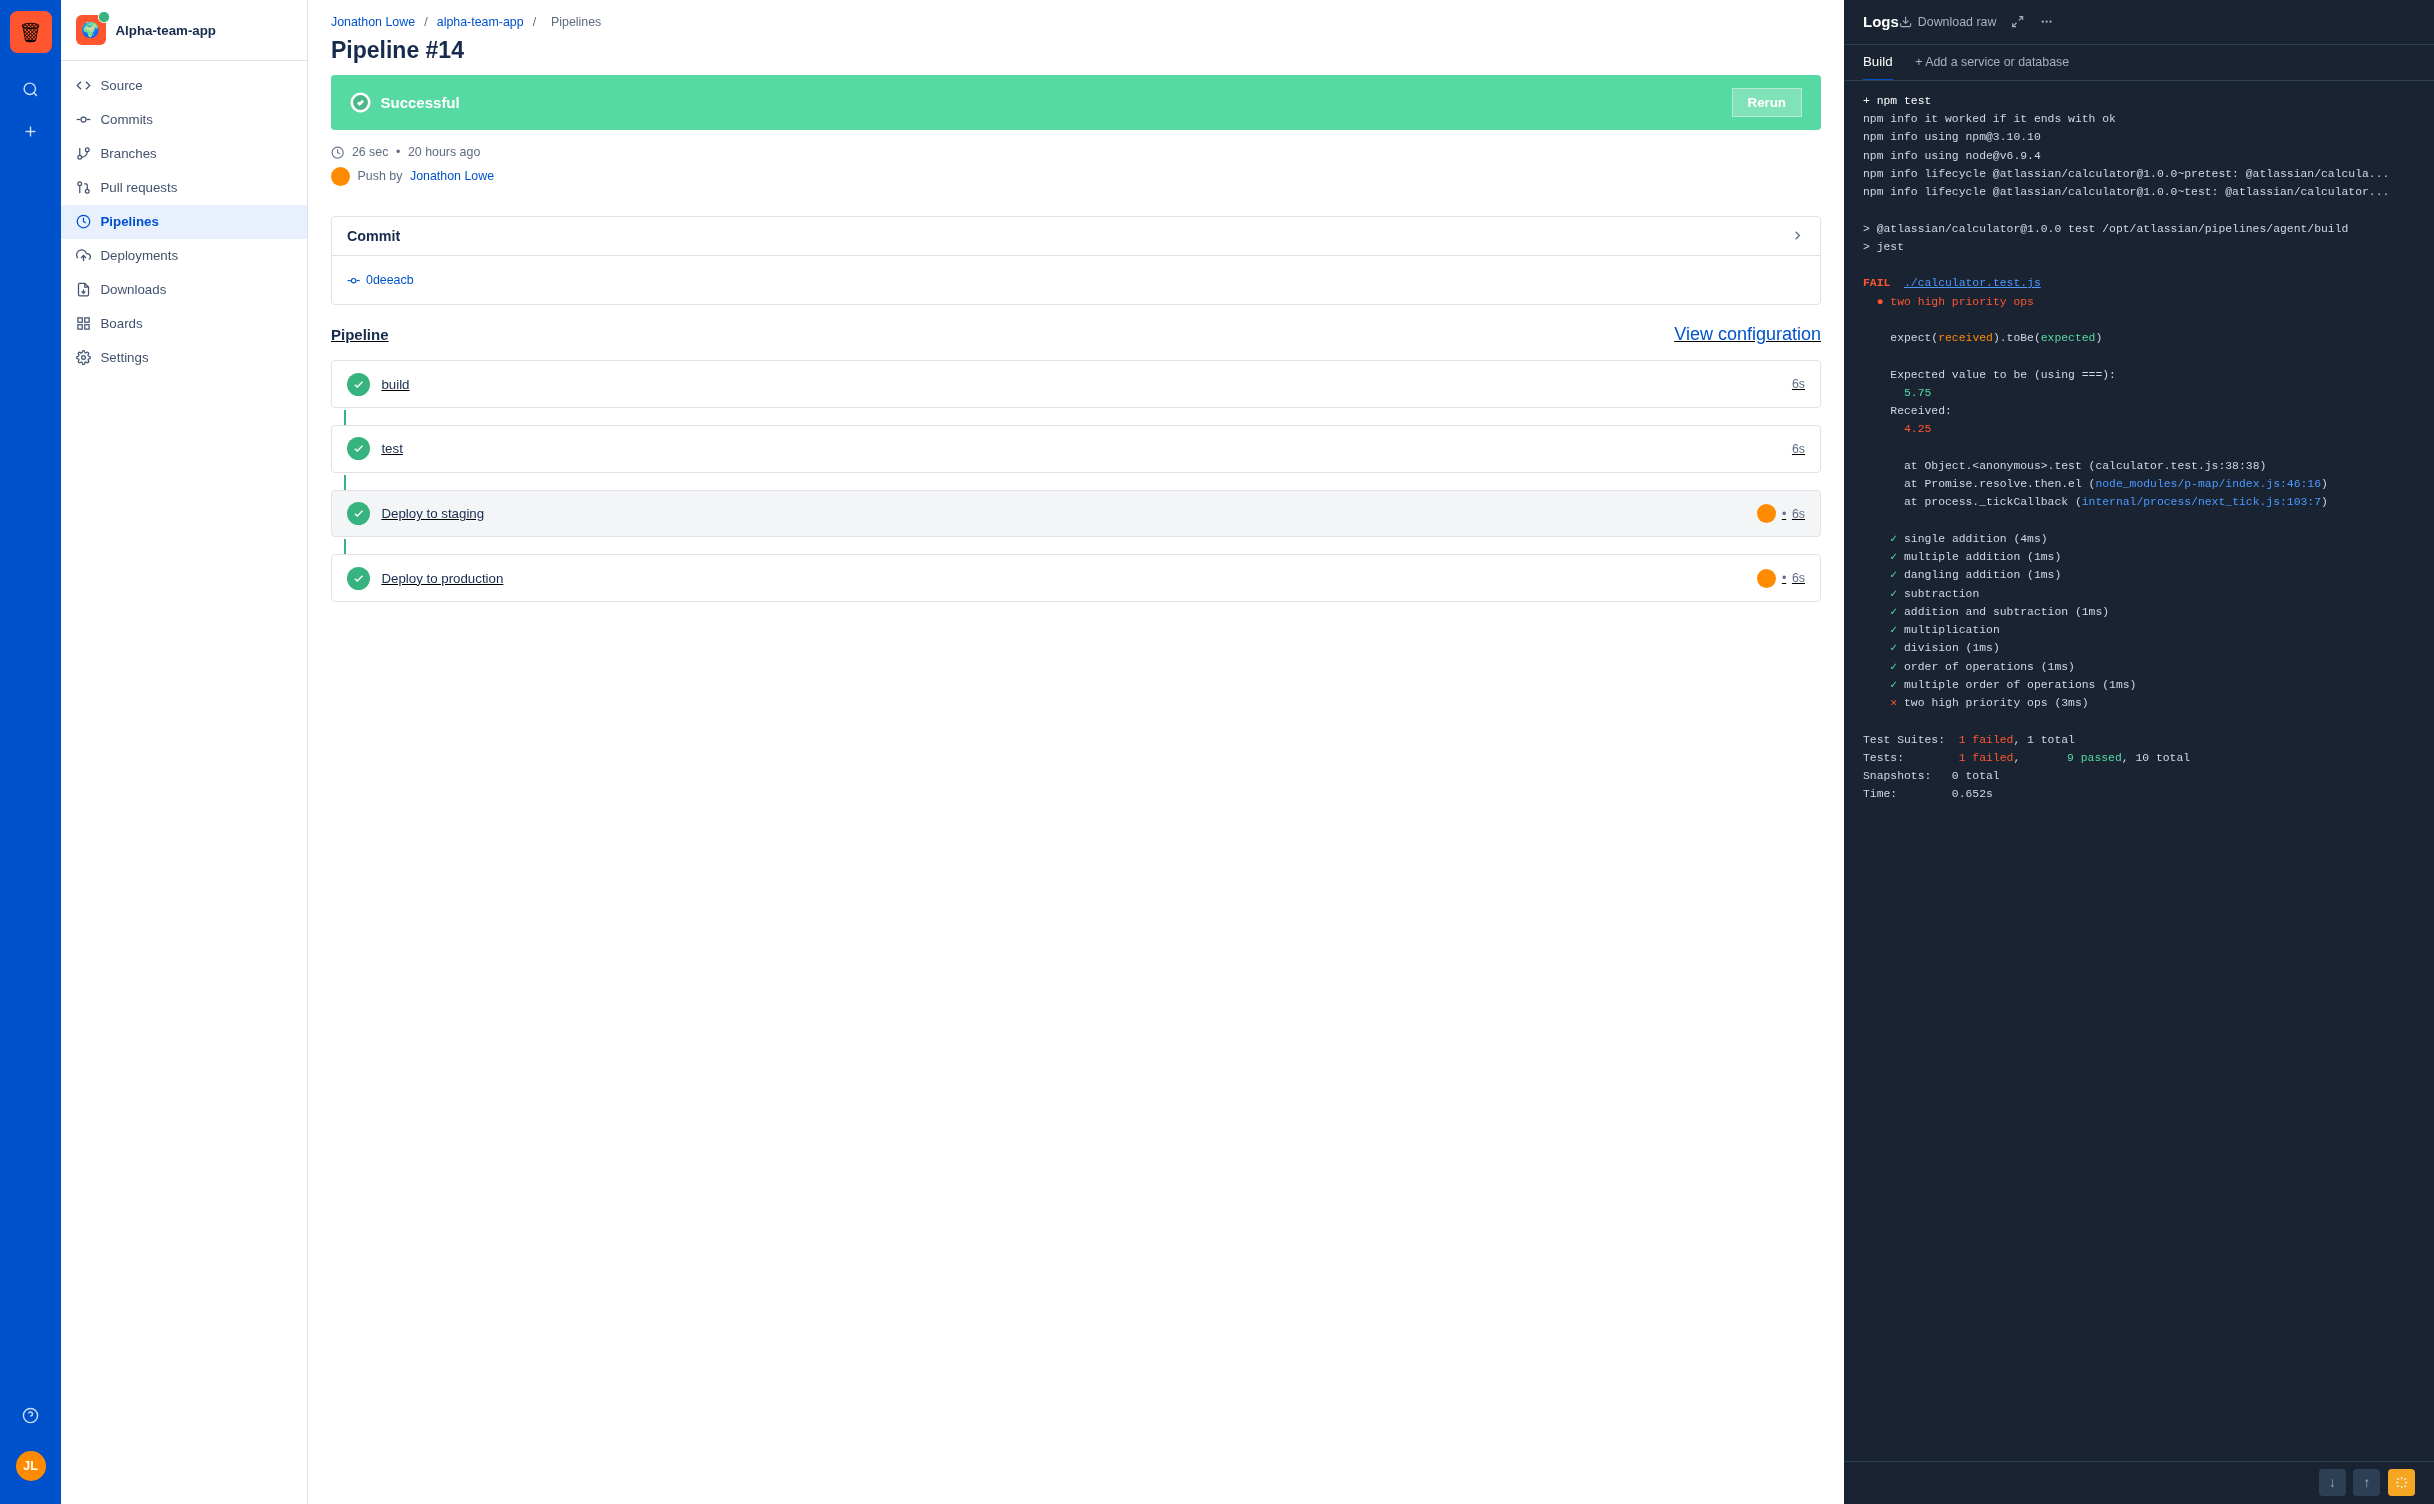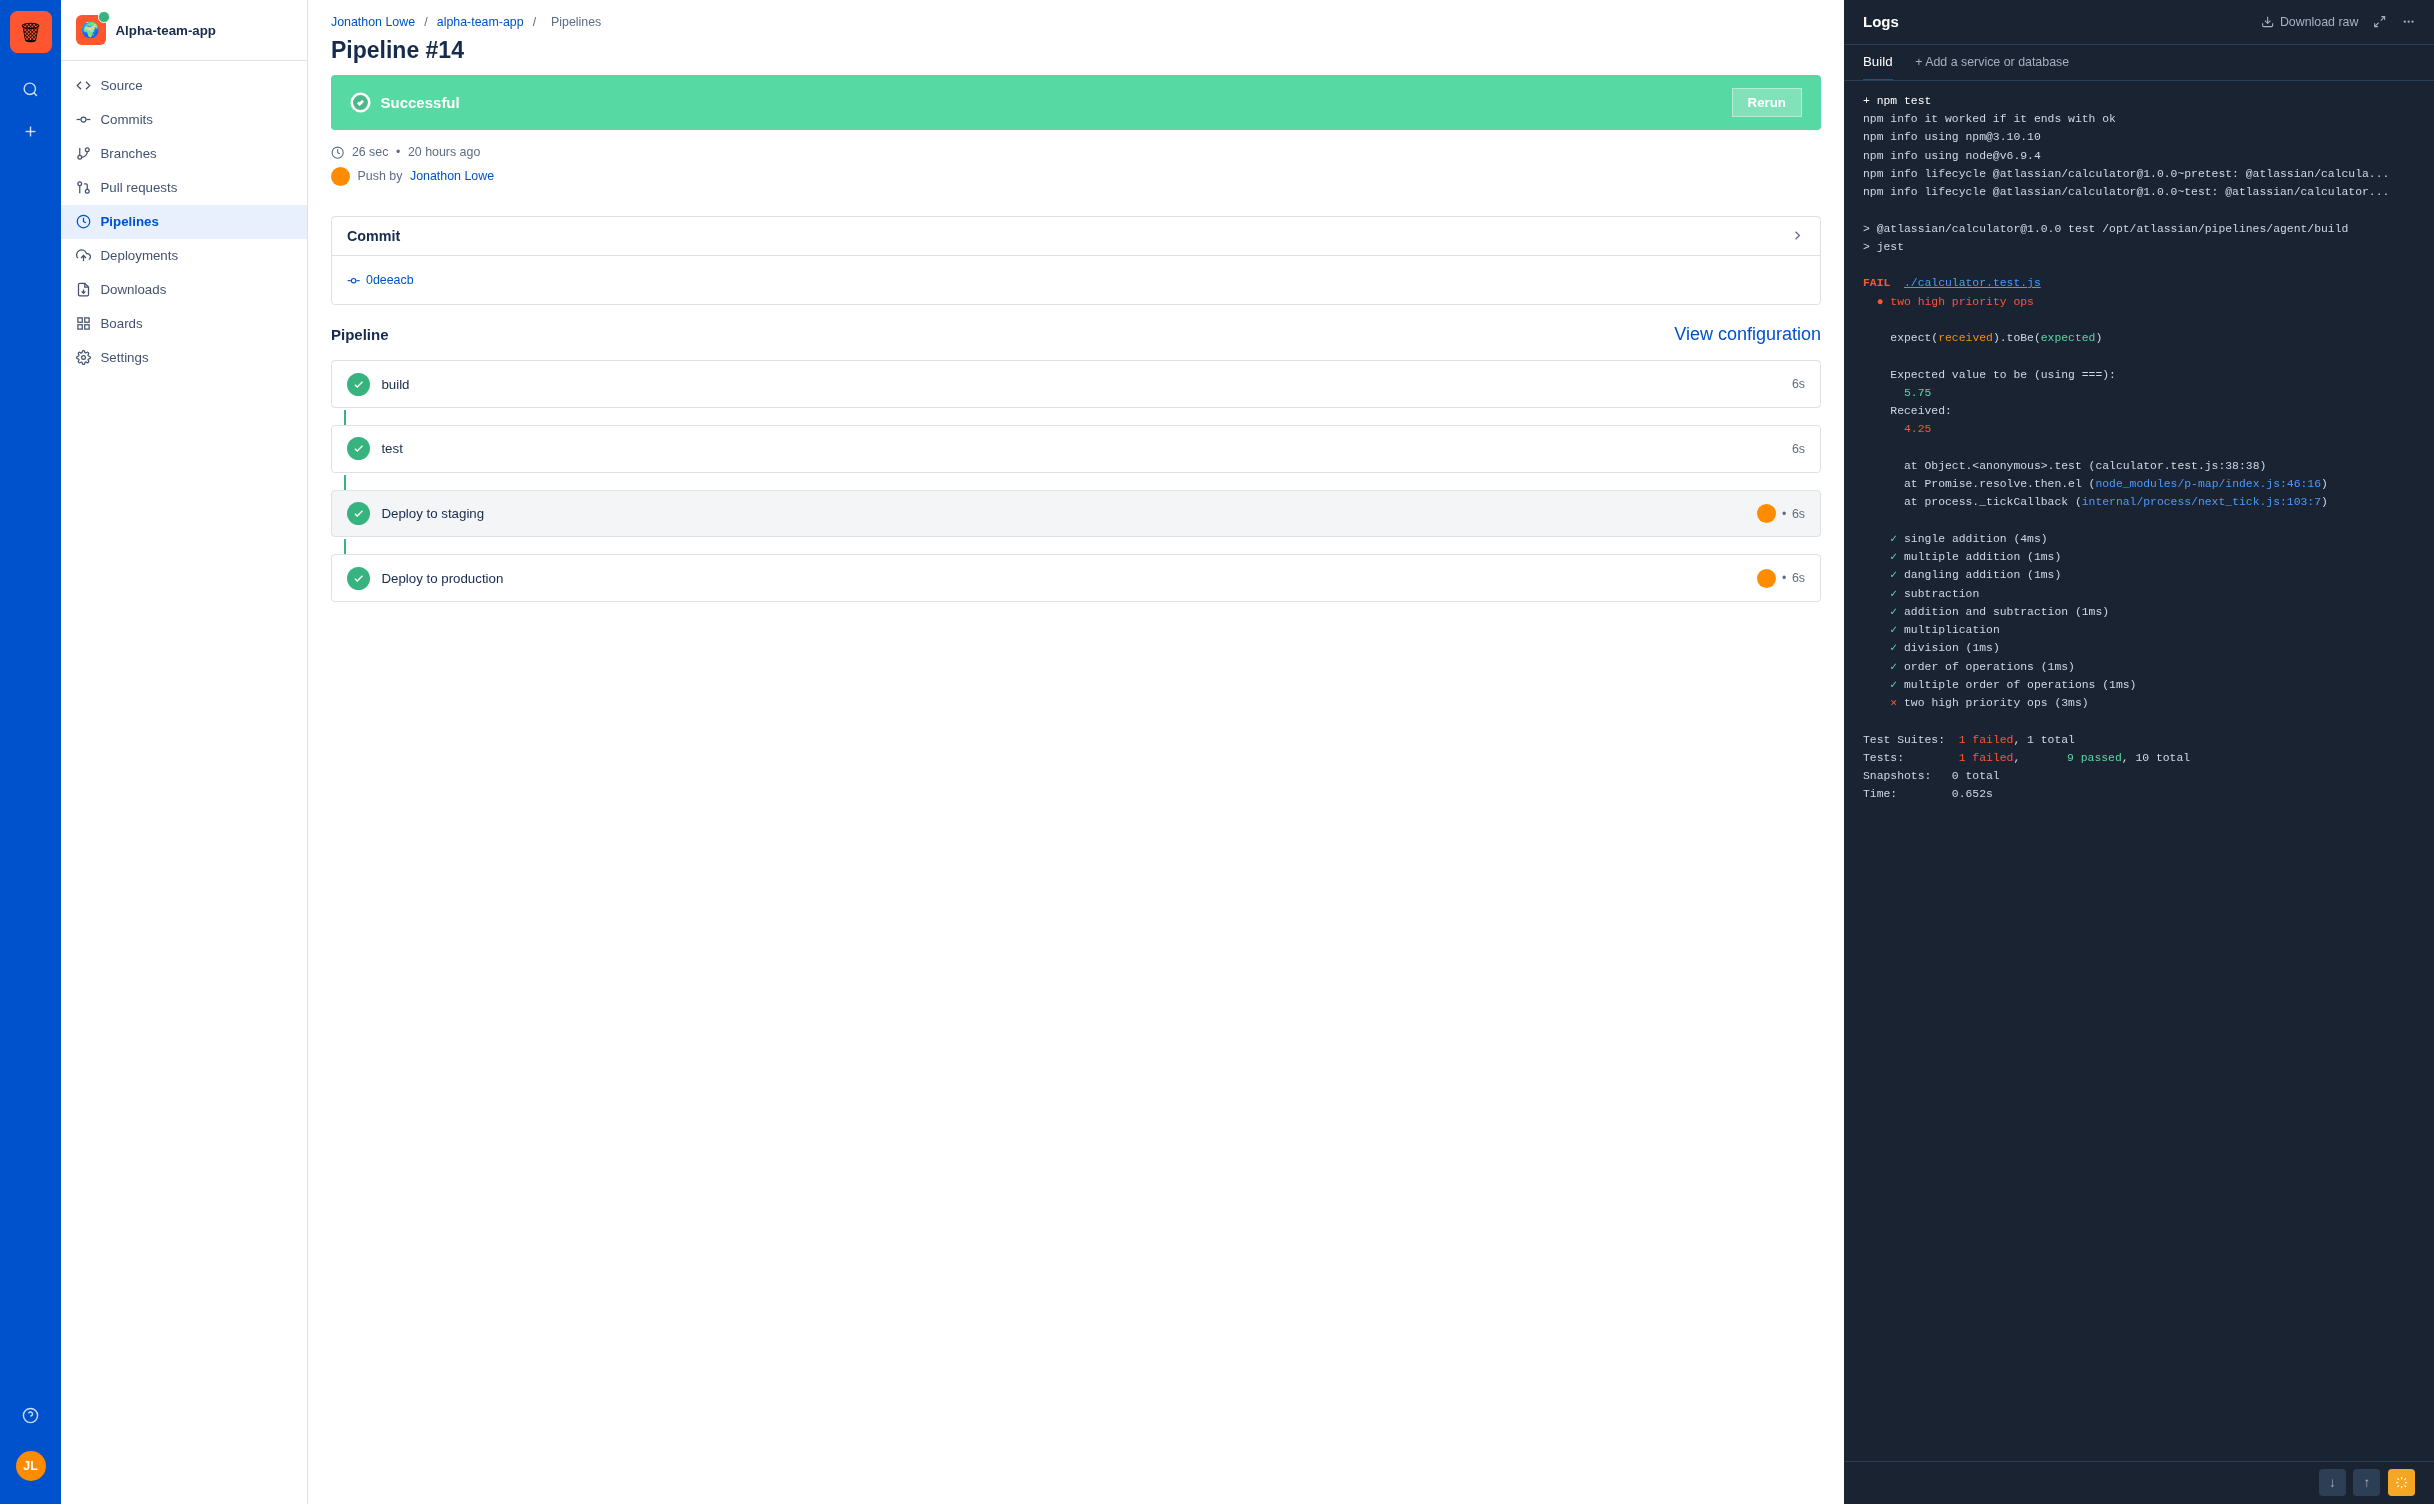--- a/index.html
+++ b/index.html
@@ -139,21 +139,21 @@
     .commit-card-header {
       display: flex;
       align-items: center;
       justify-content: space-between;
       padding: 11.4px 15px;
       cursor: pointer;
     }
     .commit-card-header span { font-size: 14.3px; font-weight: 600; color: #172b4d; }
     .commit-hash { display: flex; align-items: center; gap: 5.7px; padding: 17px 15px; border-top: 1px solid #dfe1e6; font-size: 12.4px; color: #0052cc; }
 
-    .pipeline-section { padding: 0 23px 23px; }
+    .pipeline-section { padding: 0 23px 23px; text-decoration: underline; }
     .pipeline-header { display: flex; align-items: center; justify-content: space-between; margin-bottom: 15px; }
     .pipeline-title { font-size: 15px; font-weight: 600; color: #172b4d; }
     .view-config-link { color: #0052cc; font-size: 18px; text-decoration: none; cursor: pointer; text-align: center; }
 
     .pipeline-steps { display: flex; flex-direction: column; }
     .step-item {
       display: flex;
       align-items: center;
       border: 1px solid #dfe1e6;
       border-radius: 3.8px;
@@ -190,21 +190,20 @@
       flex-direction: column;
       flex-shrink: 0;
       overflow: hidden;
     }
     .logs-header {
       background: #1a2332;
       border-bottom: 1px solid #2d3f55;
       padding: 13.3px 19px;
       display: flex;
       align-items: center;
-      justify-content: space-between;
     }
     .logs-title { color: #fff; font-size: 15px; font-weight: 600; }
     .logs-actions { display: flex; align-items: center; gap: 15px; }
     .logs-action-btn {
       color: #a6b0c3;
       font-size: 12.4px;
       cursor: pointer;
       display: flex;
       align-items: center;
       gap: 5.7px;

